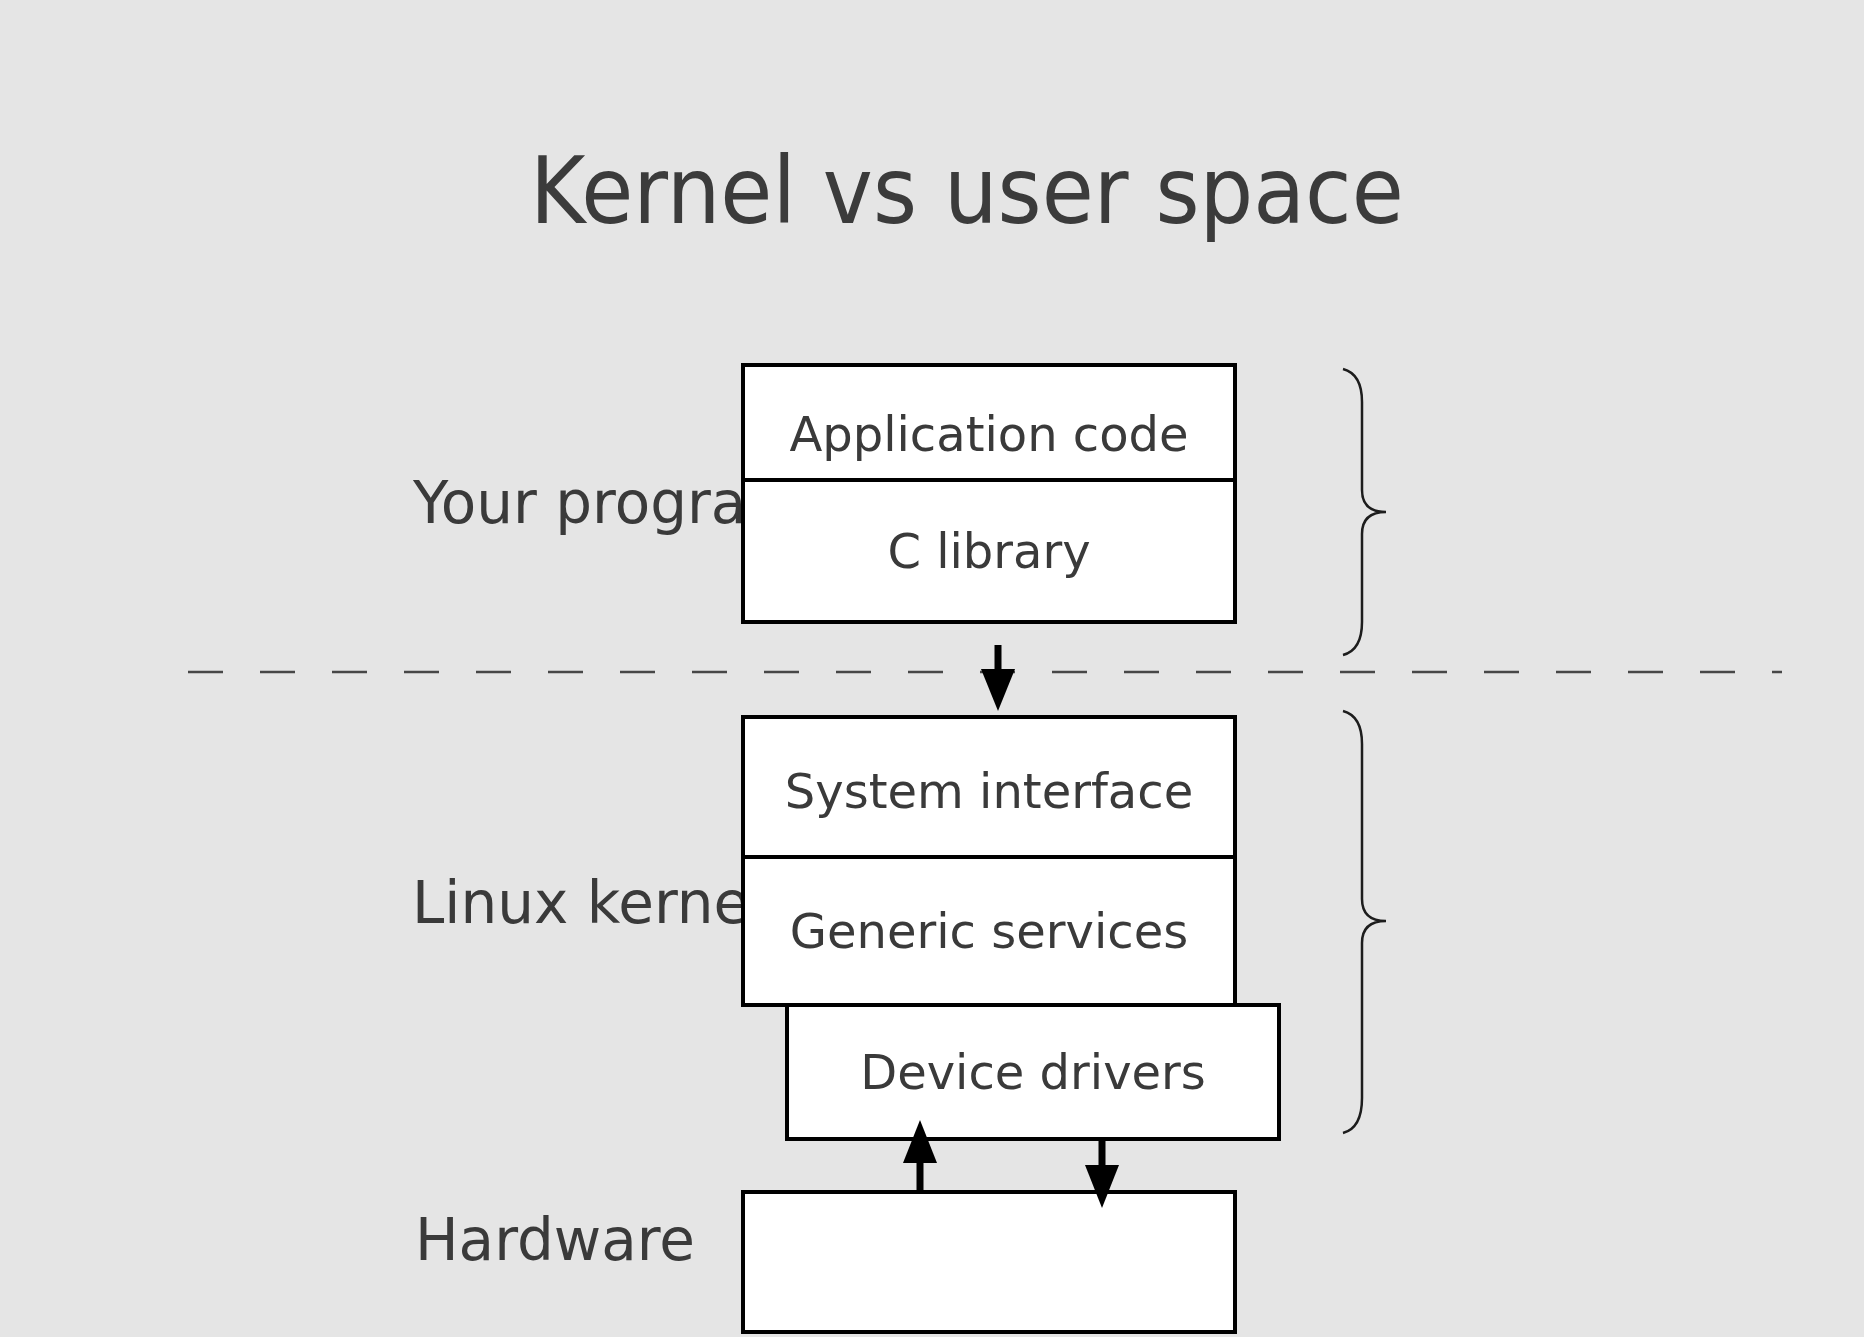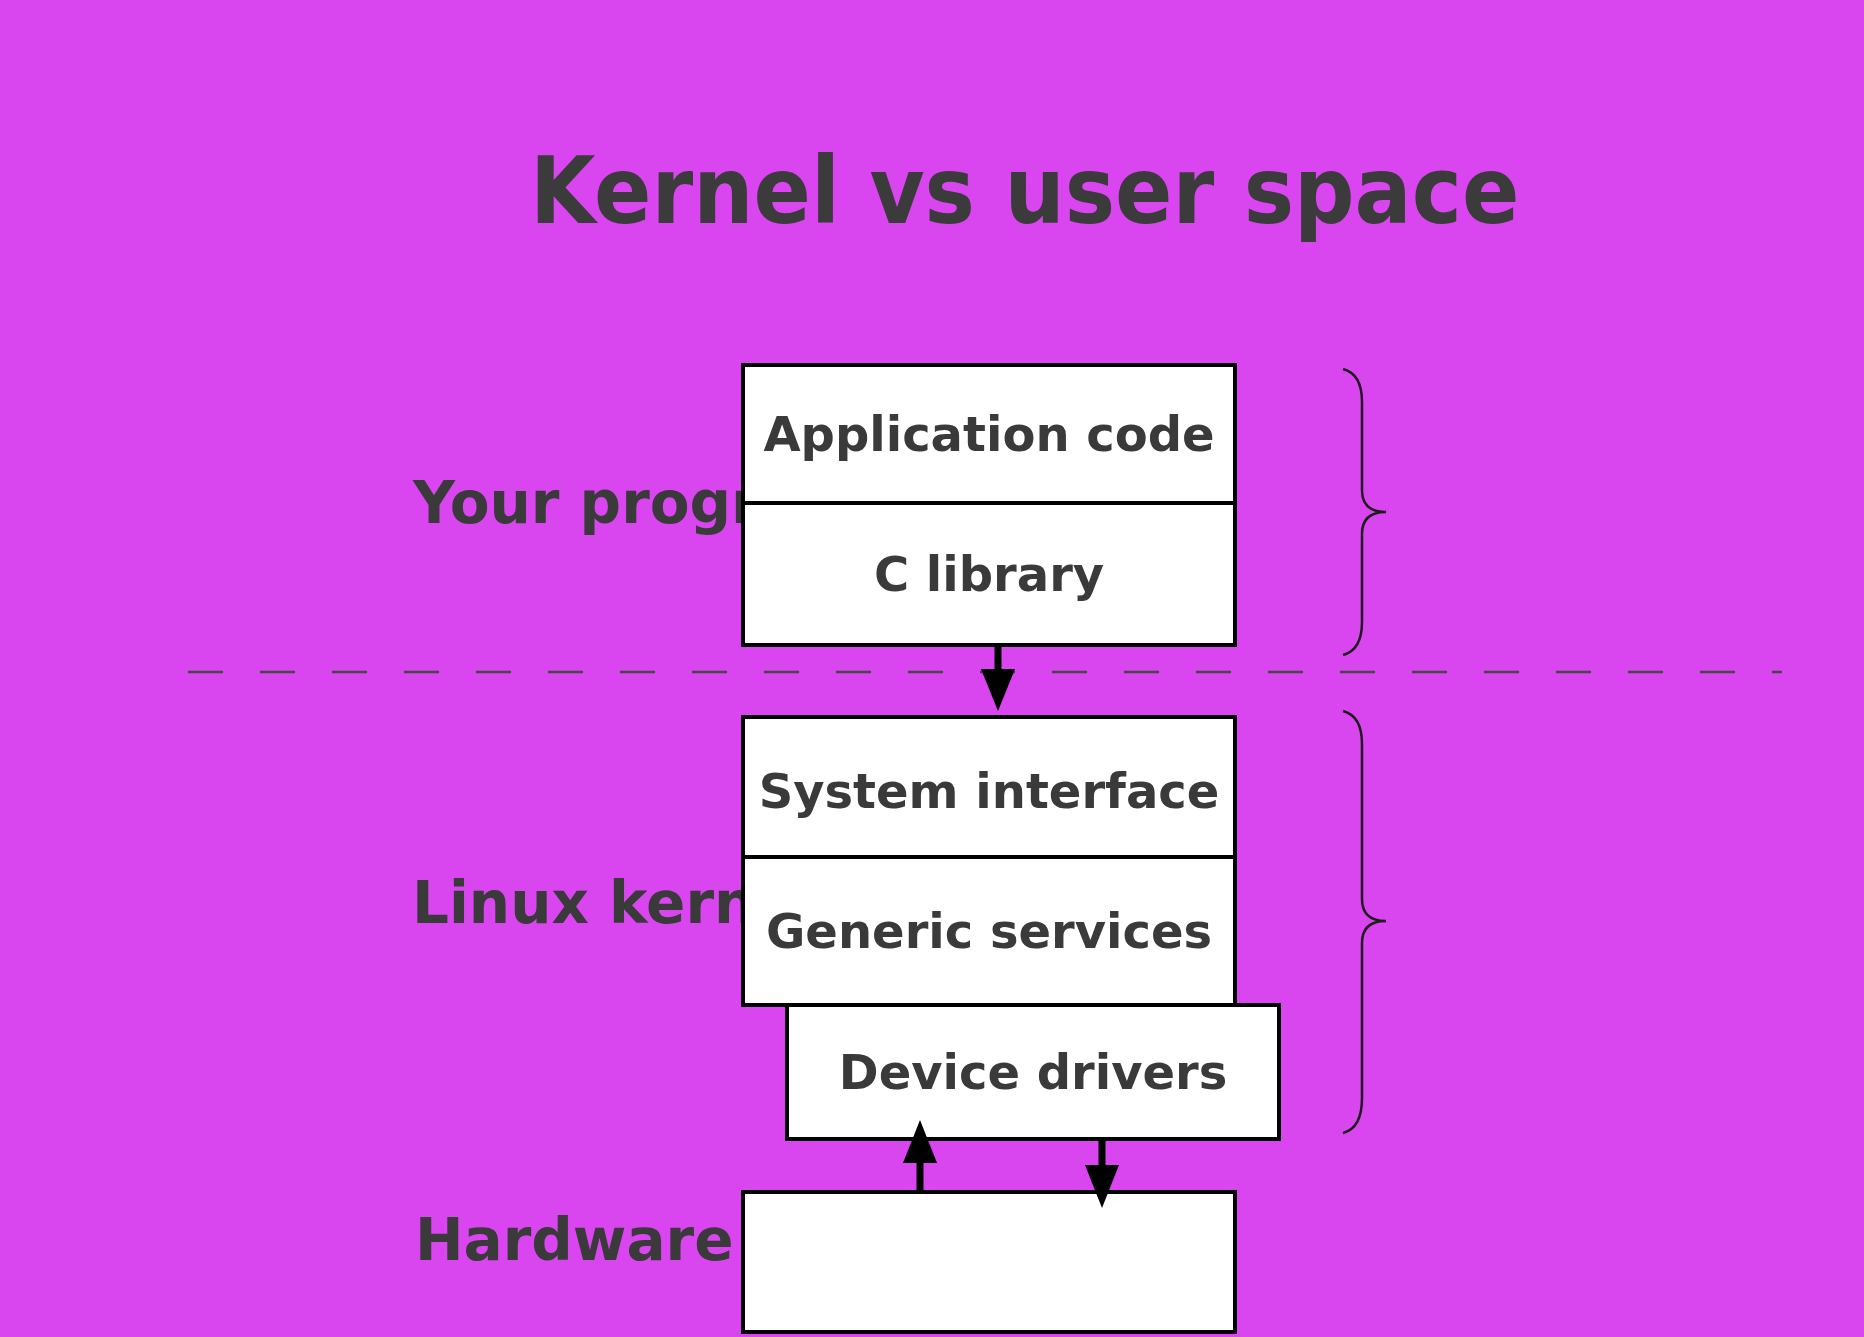--- a/index.html
+++ b/index.html
@@ -1,22 +1,21 @@
 <!DOCTYPE html>
 <html><head>
 <meta charset="utf-8">
 <style>
   html,body{margin:0;padding:0;background:#ffffff;}
   #canvas{
     position:relative;
     width:1864px;height:1337px;
-    background:#d946ef;
+    background:#e5e5e5;
     font-family:"DejaVu Sans","Liberation Sans",sans-serif;
     overflow:hidden;
-    font-weight:bold;
   }
   .abs{position:absolute;}
   #title{
     left:530px;top:146px;
     font-size:92px;line-height:1.0;
     color:#3b3b3b;
     white-space:nowrap;
     transform:scaleX(0.92);
     transform-origin:left top;
     letter-spacing:0px;
@@ -24,21 +23,21 @@
   .cell{
     left:741px;width:496px;
     box-sizing:border-box;
     border:4px solid #000000;
     background:#ffffff;
     display:flex;align-items:center;justify-content:center;
     font-size:48px;color:#3a3a3a;
     white-space:nowrap;
   }
   #box-app   {top:363px;height:142px;}
-  #box-clib  {top:501px;height:146px;}
+  #box-clib  {top:478px;height:146px;}
   #box-sys   {top:708px;height:151px;margin-top:7px;}
   #box-gen   {top:855px;height:152px;}
   #box-dev   {top:1003px;height:138px;margin-left:44px;}
   #box-hw    {top:1190px;height:144px;}
   .side-label{
     font-size:58px;line-height:1.0;color:#3a3a3a;white-space:nowrap;
   }
   #lbl-your-program{left:413px;top:474px;}
   #lbl-linux-kernel{left:412px;top:874px;}
   #lbl-hardware{left:415px;top:1211px;}

